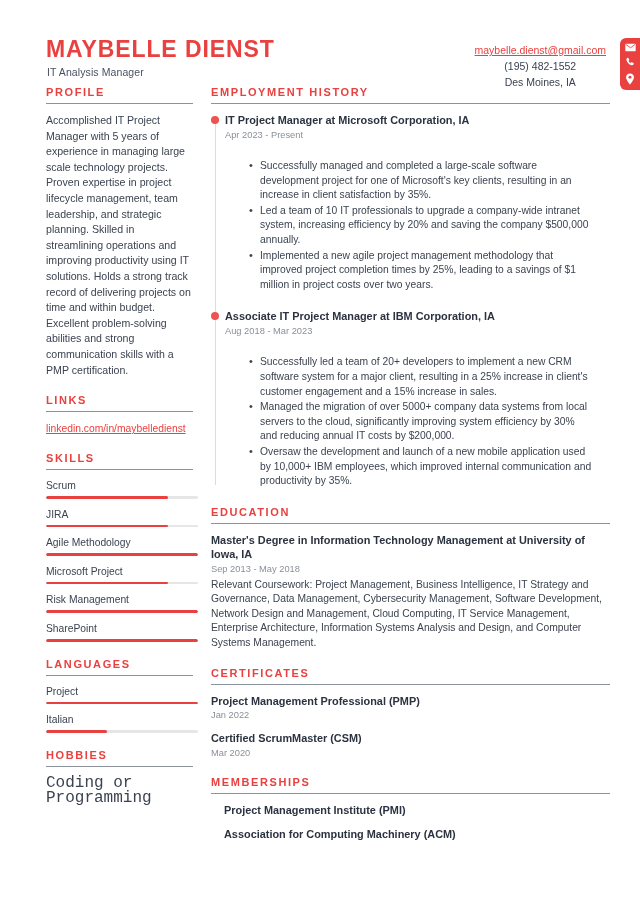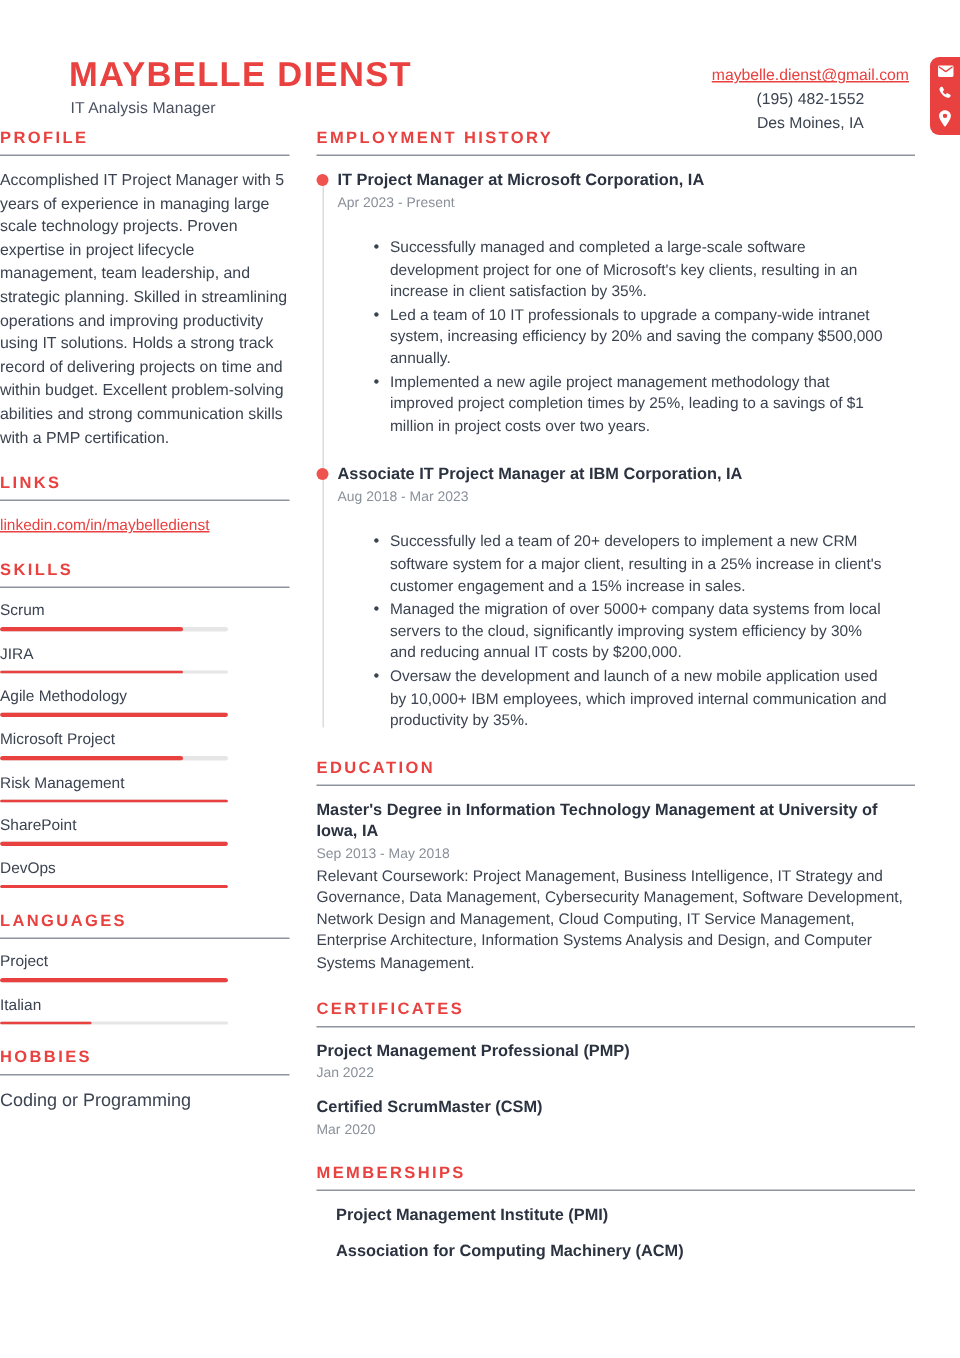--- a/index.html
+++ b/index.html
@@ -88,20 +88,21 @@
   }
   .icon-bar svg { display: block; }
 
   
   .columns {
     display: flex;
     align-items: flex-start;
   }
   .left-col {
     width: 203px;
+    padding-left: 46px;
     padding-right: 10px;
     box-sizing: border-box;
   }
   .right-col {
     width: 437px;
     padding-left: 8px;
     padding-right: 30px;
     box-sizing: border-box;
   }
 
@@ -152,24 +153,25 @@
     overflow: hidden;
     width: 152px;
   }
   .bar-fill {
     height: 100%;
     background: #e8413f;
     border-radius: 2px;
   }
 
   .plain-item {
-    font-size: 12px;
+    font-size: 16px;
     color: #3b4350;
     line-height: 15px;
     margin-bottom: 5px;
+    font-family: Liberation Mono, monospace;
   }
 
   
   .timeline {
     position: relative;
     padding-left: 14px;
   }
   .timeline:before {
     content: "";
     position: absolute;
@@ -341,26 +343,20 @@
             <div class="bar-track">
               <div class="bar-fill" style="width: 100%;"></div>
             </div>
           </div>
           <div class="bar-item">
             <div class="bar-label">SharePoint</div>
             <div class="bar-track">
               <div class="bar-fill" style="width: 100%;"></div>
             </div>
           </div>
-          <div class="bar-item">
-            <div class="bar-label">DevOps</div>
-            <div class="bar-track">
-              <div class="bar-fill" style="width: 100%;"></div>
-            </div>
-          </div>
         </div>
       </div>
 
       <div class="section">
         <div class="sec-head">LANGUAGES</div>
         <div class="sec-rule"></div>
         <div>
           <div class="bar-item">
             <div class="bar-label">Project</div>
             <div class="bar-track">

